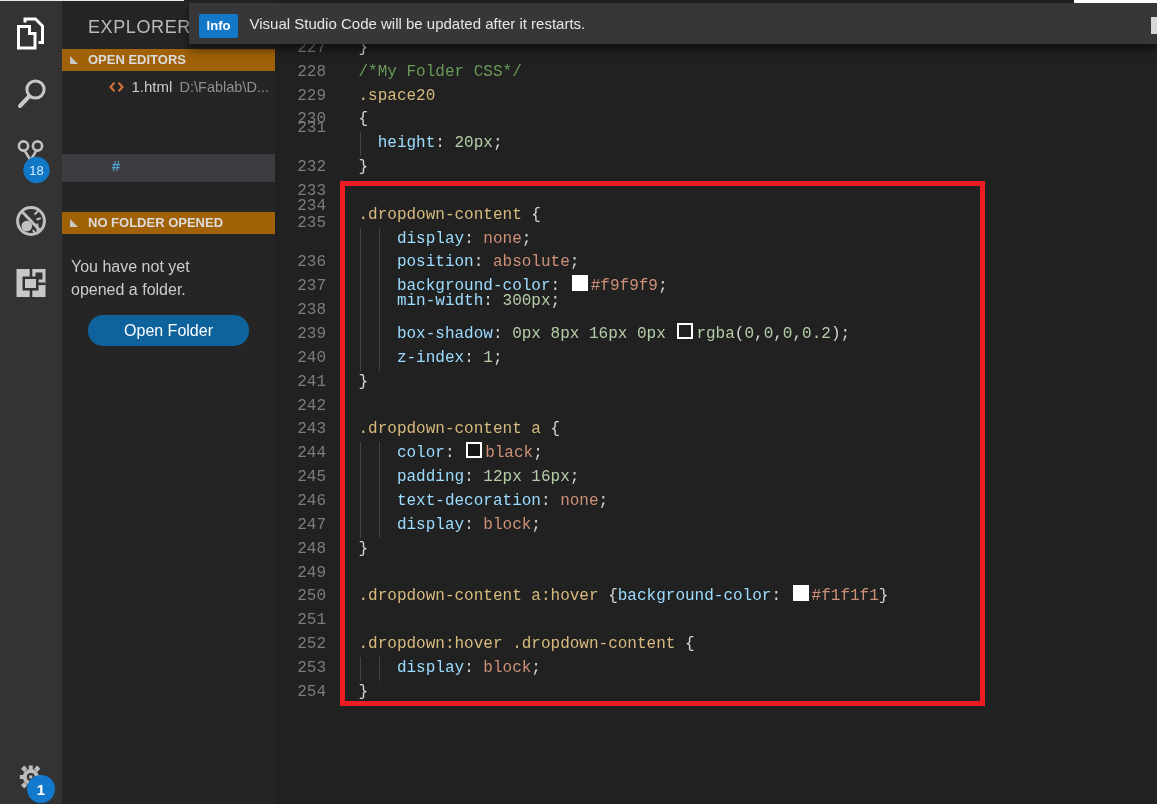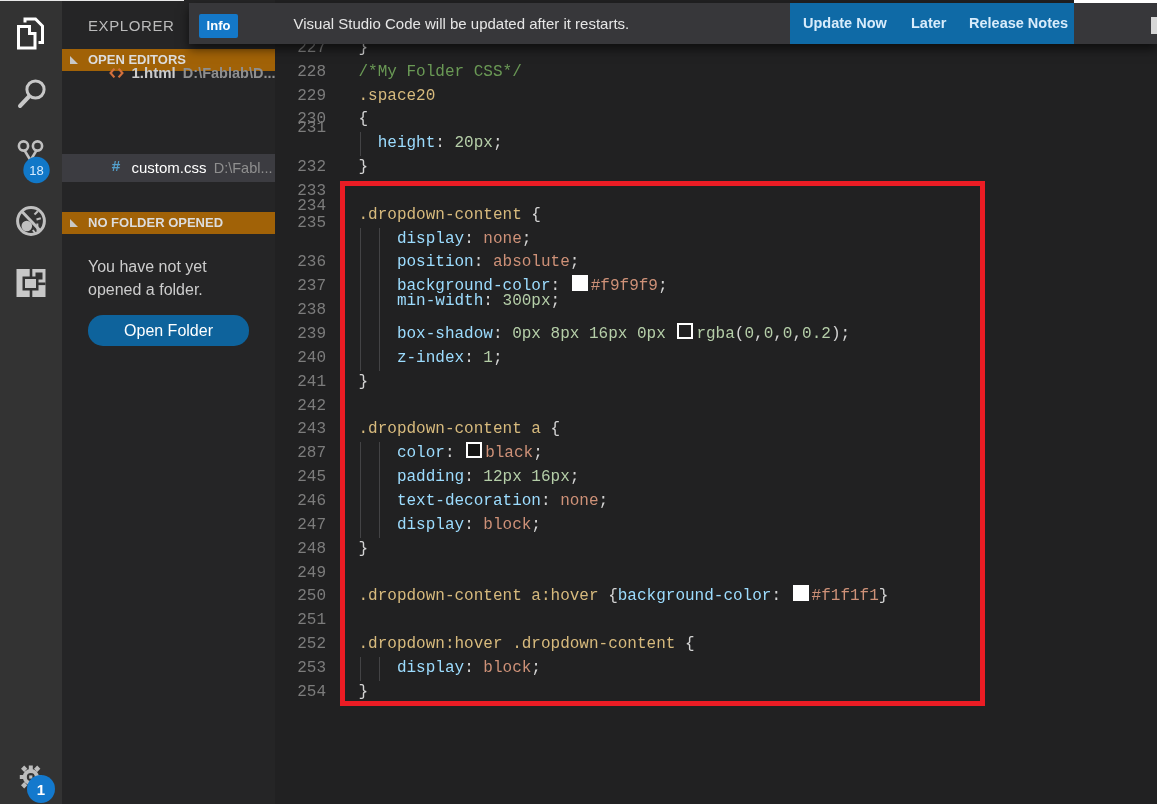--- a/index.html
+++ b/index.html
@@ -33,21 +33,21 @@
   .sw{display:inline-block;width:12px;height:12px;border:2px solid #ffffff;
       margin:0 3px 0 2px;vertical-align:-1px;background:#ffffff;}
   .sw.tr{background:transparent;} .sw.bk{background:#151515;}
   .guide{width:1px;background:#434345;}
   #redbox{left:340.4px;top:180.8px;width:644.6px;height:525.6px;box-sizing:border-box;border:5.7px solid #eb1c24;}
   
   #toast{left:189px;top:2.5px;width:968px;height:41px;background:#37373a;
          box-shadow:0 5px 10px rgba(0,0,0,0.6);}
   #infobadge{left:10px;top:11.5px;width:39px;height:23.5px;background:#1478c8;border-radius:2px;
          color:#ffffff;font-size:13px;font-weight:bold;text-align:center;line-height:23.5px;}
-  #toastmsg{left:60.5px;top:0;height:41px;line-height:41px;color:#e6e6e6;font-size:15px;margin-left:44px;}
+  #toastmsg{left:60.5px;top:0;height:41px;line-height:41px;color:#e6e6e6;font-size:15px;}
   #actions{left:601px;top:0;width:284px;height:41px;background:#0f6aa6;color:#ddeefc;
          font-size:14.5px;font-weight:bold;color:#d8ecfb;}
   #actions span{position:absolute;top:0;height:41px;line-height:41px;}
   
   #topline{left:0;top:0;width:184px;height:1.2px;background:#e9e9e9;}
   #topnotch{left:0;top:0;width:0;height:0;}
   #topline2{left:1074px;top:0;width:83px;height:2.5px;background:#ffffff;}
   #rsq{left:1151px;top:17px;width:6px;height:17px;background:#d6d6d6;}
 </style>
 </head>
@@ -112,40 +112,39 @@
         <rect x="35" y="783" width="4.5" height="4.5" transform="rotate(45 37.2 785.2)"></rect>
       </g>
     </g>
     <circle cx="30.8" cy="777" r="4" fill="#333333"></circle>
     <rect x="29.2" y="775.4" width="3.2" height="3.2" fill="#bdbdbd"></rect>
     <circle cx="41" cy="789" r="14" fill="#1379cd"></circle>
     <text x="41" y="794.5" font-size="15" font-weight="bold" fill="#ffffff" text-anchor="middle" font-family="Liberation Sans">1</text>
   </svg>
 </div>
 <div class="abs" id="sidebar">
-  <div class="abs" style="left:26px;top:16.5px;color:#bbbbbb;font-size:15px;letter-spacing:0.6px;">EXPLORER</div>
+  <div class="abs" style="left:26px;top:16.5px;color:#bbbbbb;font-size:18px;letter-spacing:0.6px;">EXPLORER</div>
   <div class="abs sechead" style="top:49px;">
       <span class="tw"></span>
       <span class="tx">OPEN EDITORS</span>
     </div>
-  <div class="abs row" style="top:59px;font-weight:bold;">
+  <div class="abs row" style="top:73px;">
       <svg class="svgic" width="15" height="12" viewBox="0 0 15 12">
         <path d="M5.4,1.6 L1.6,6 L5.4,10.4 M9.6,1.6 L13.4,6 L9.6,10.4" fill="none" stroke="#d2703c" stroke-width="2.2"></path>
       </svg>
       <span class="nm">1.html <span class="pt">D:\Fablab\D...</span></span>
     </div>
   <div class="abs row" style="top:154px;height:28px;line-height:28px;background:#3c3c41;color:#ffffff;">
       <span class="ic icc">#</span>
-      <span class="nm">custom.css <span class="pt">D:\Fabl...</span></span>
     </div>
   <div class="abs sechead" style="top:212px;">
       <span class="tw"></span>
       <span class="tx">NO FOLDER OPENED</span>
     </div>
-  <div class="abs" style="left:26px;top:254.5px;color:#cccccc;font-size:16px;line-height:23.3px;">You have not yet<br>opened a folder.</div>
+  <div class="abs" style="left:9px;top:254.5px;color:#cccccc;font-size:16px;line-height:23.3px;">You have not yet<br>opened a folder.</div>
   <div class="abs" style="left:26px;top:315px;width:161px;height:31px;background:#0e639c;color:#ffffff;
        font-size:16px;text-align:center;line-height:31px;border-radius:15px;">Open Folder</div>
 </div>
 <div class="abs" id="editor"></div>
 <div class="abs ln" style="top:36.8px">227</div>
 <div class="abs cl" style="top:36.8px">}</div>
 <div class="abs ln" style="top:60.65px">228</div>
 <div class="abs cl" style="top:60.65px"><span class="cm">/*My Folder CSS*/</span></div>
 <div class="abs ln" style="top:84.5px">229</div>
 <div class="abs cl" style="top:84.5px"><span class="sel">.space20</span></div>
@@ -168,21 +167,21 @@
 <div class="abs cl" style="top:290px">    <span class="pr">min-width</span>: <span class="nu">300px</span>;</div>
 <div class="abs ln" style="top:323.0px">239</div>
 <div class="abs cl" style="top:323.0px">    <span class="pr">box-shadow</span>: <span class="nu">0px</span> <span class="nu">8px</span> <span class="nu">16px</span> <span class="nu">0px</span> <span class="sw tr"></span><span class="nu">rgba</span>(<span class="nu">0</span>,<span class="nu">0</span>,<span class="nu">0</span>,<span class="nu">0.2</span>);</div>
 <div class="abs ln" style="top:346.85px">240</div>
 <div class="abs cl" style="top:346.85px">    <span class="pr">z-index</span>: <span class="nu">1</span>;</div>
 <div class="abs ln" style="top:370.7px">241</div>
 <div class="abs cl" style="top:370.7px">}</div>
 <div class="abs ln" style="top:394.55px">242</div>
 <div class="abs ln" style="top:418.4px">243</div>
 <div class="abs cl" style="top:418.4px"><span class="sel">.dropdown-content</span> <span class="sel">a</span> {</div>
-<div class="abs ln" style="top:442.25px">287</div>
+<div class="abs ln" style="top:442.25px">244</div>
 <div class="abs cl" style="top:442.25px">    <span class="pr">color</span>: <span class="sw bk"></span><span class="vl">black</span>;</div>
 <div class="abs ln" style="top:466.1px">245</div>
 <div class="abs cl" style="top:466.1px">    <span class="pr">padding</span>: <span class="nu">12px</span> <span class="nu">16px</span>;</div>
 <div class="abs ln" style="top:489.95px">246</div>
 <div class="abs cl" style="top:489.95px">    <span class="pr">text-decoration</span>: <span class="vl">none</span>;</div>
 <div class="abs ln" style="top:513.8px">247</div>
 <div class="abs cl" style="top:513.8px">    <span class="pr">display</span>: <span class="vl">block</span>;</div>
 <div class="abs ln" style="top:537.65px">248</div>
 <div class="abs cl" style="top:537.65px">}</div>
 <div class="abs ln" style="top:561.5px">249</div>
@@ -199,22 +198,17 @@
 <div class="abs guide" style="left:359.5px;top:227.6px;height:143.1px"></div>
 <div class="abs guide" style="left:378.8px;top:227.6px;height:143.1px"></div>
 <div class="abs guide" style="left:359.5px;top:442.25px;height:95.4px"></div>
 <div class="abs guide" style="left:378.8px;top:442.25px;height:95.4px"></div>
 <div class="abs guide" style="left:359.5px;top:656.9px;height:23.85px"></div>
 <div class="abs guide" style="left:378.8px;top:656.9px;height:23.85px"></div>
 <div class="abs" id="redbox"></div>
 <div class="abs" id="toast">
   <div class="abs" id="infobadge">Info</div>
   <div class="abs" id="toastmsg">Visual Studio Code will be updated after it restarts.</div>
-  <div class="abs" id="actions">
-    <span style="left:13px;">Update Now</span>
-    <span style="left:121px;">Later</span>
-    <span style="left:179px;">Release Notes</span>
-  </div>
 </div>
 <div class="abs" id="topline"></div>
 <div class="abs" id="topnotch"></div>
 <div class="abs" id="topline2"></div>
 <div class="abs" id="rsq"></div>
 
 </body></html>

